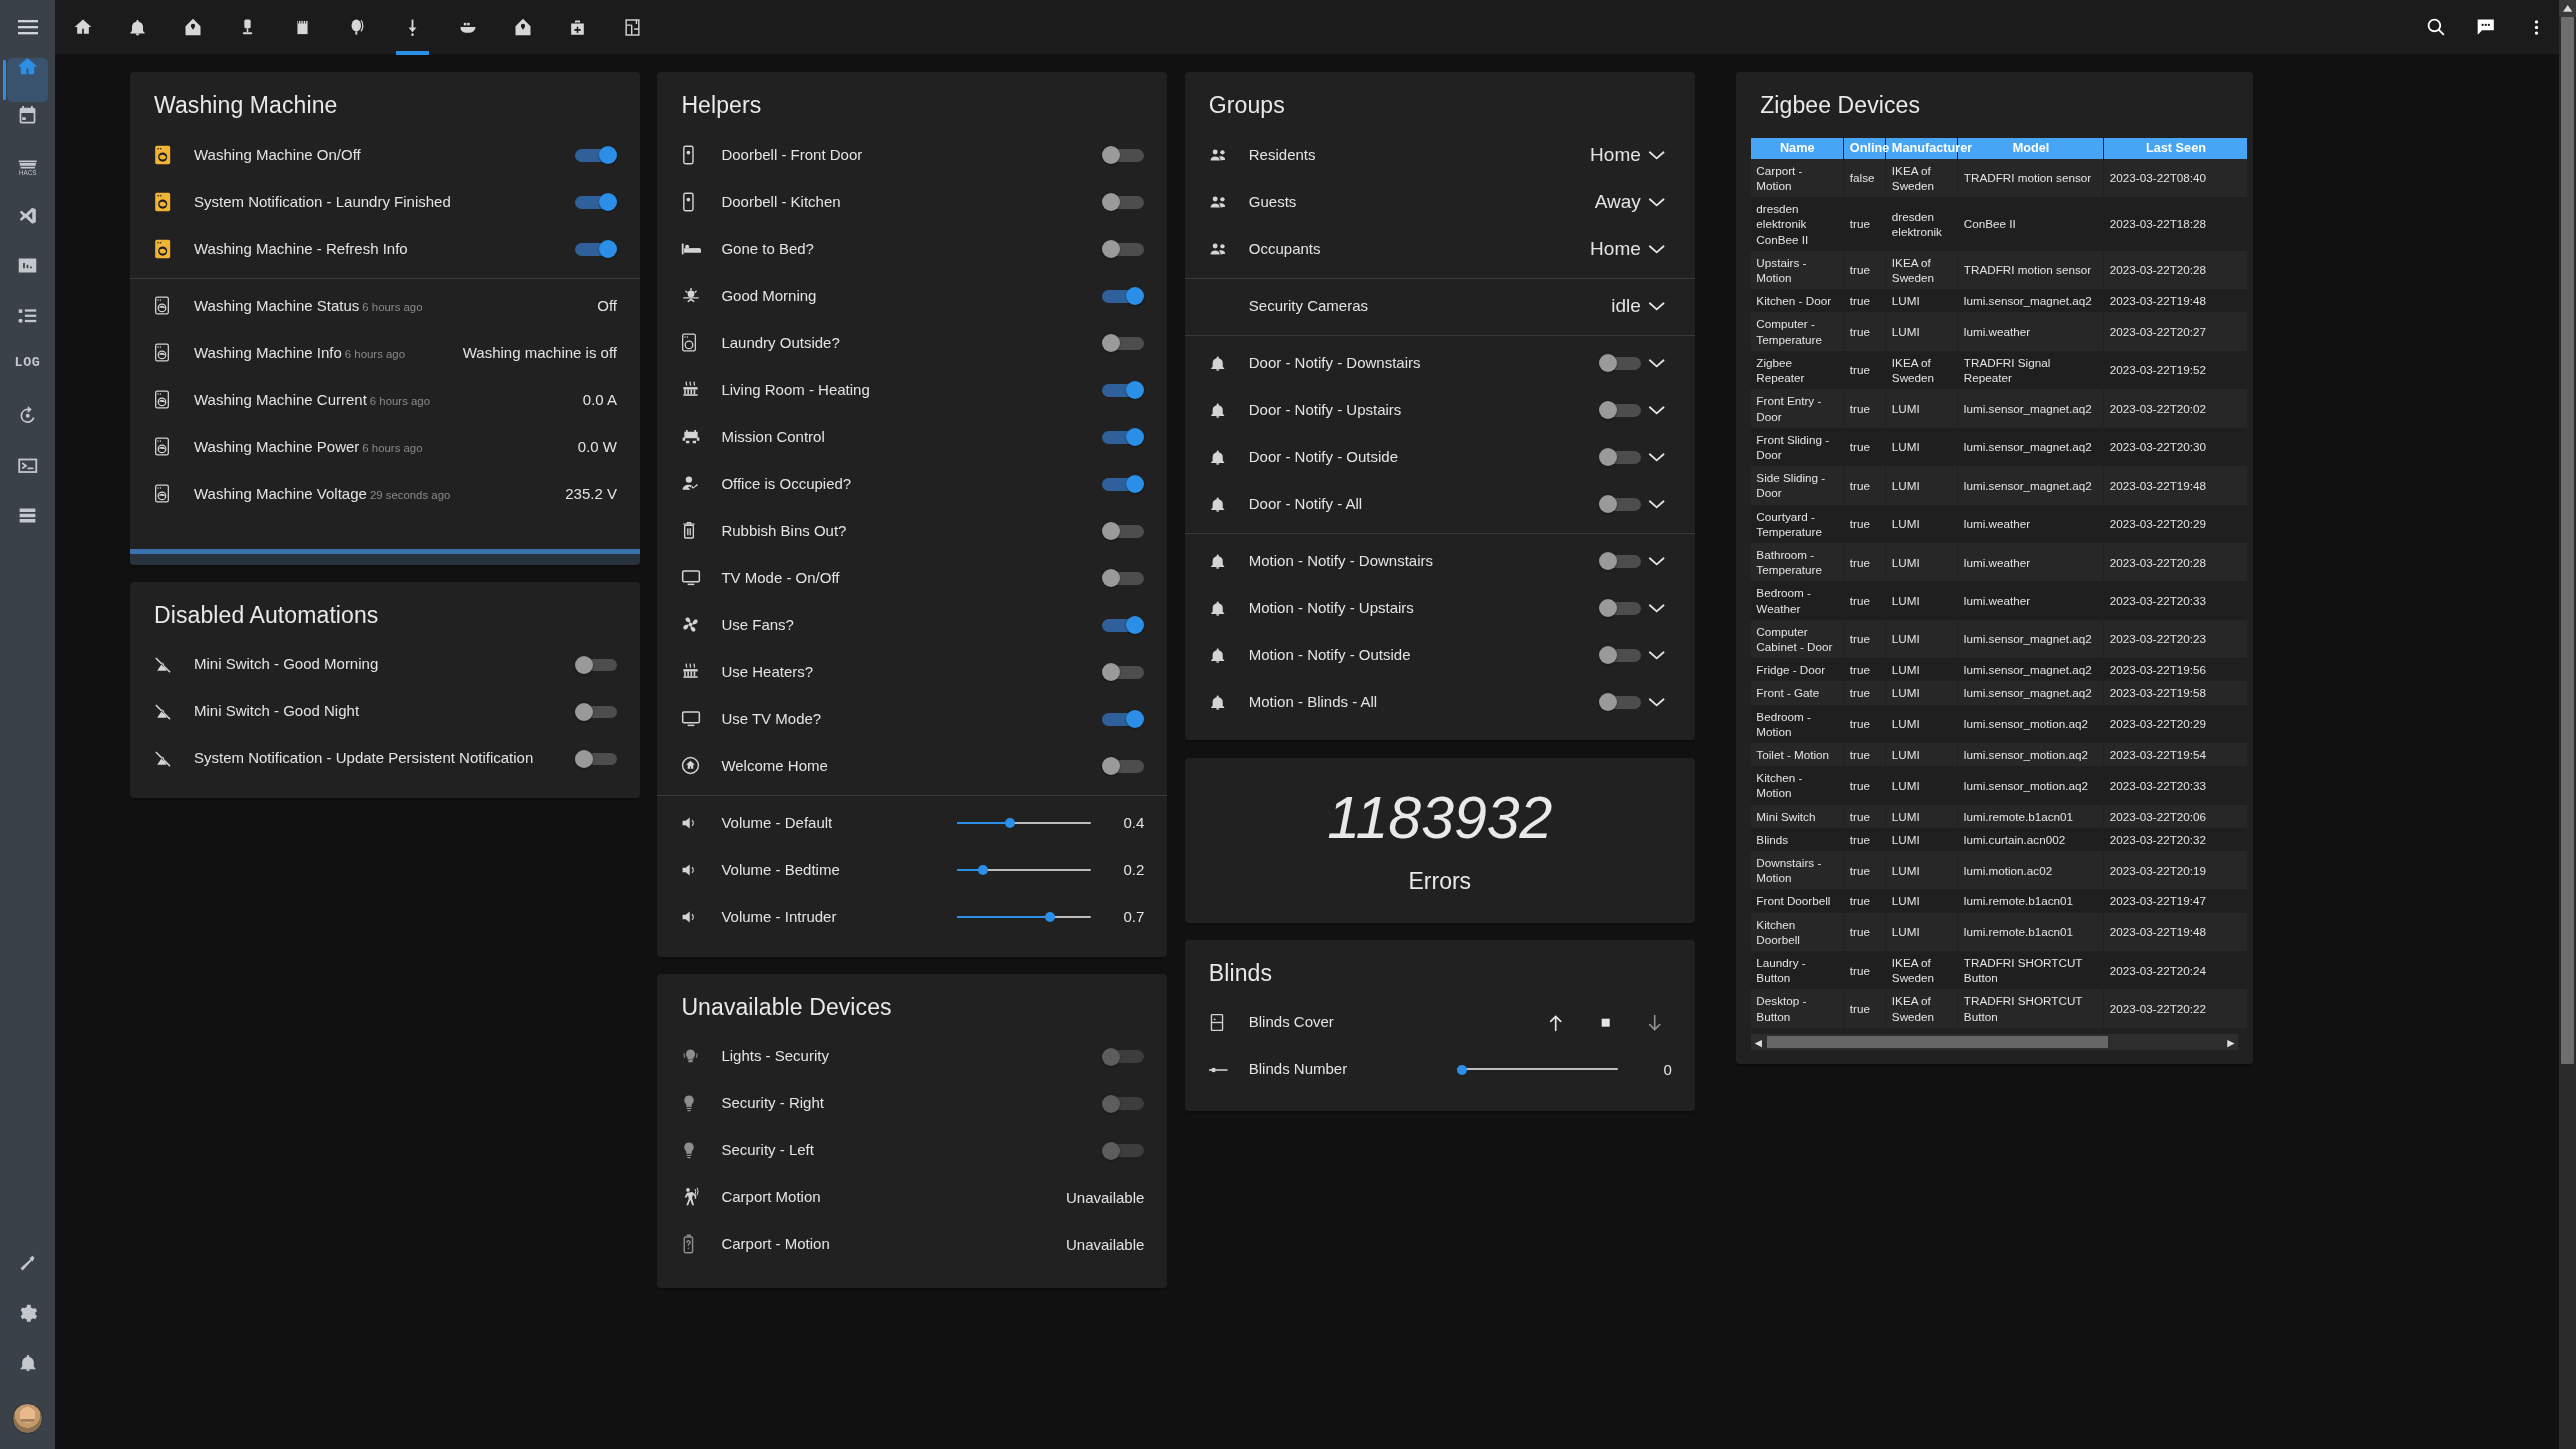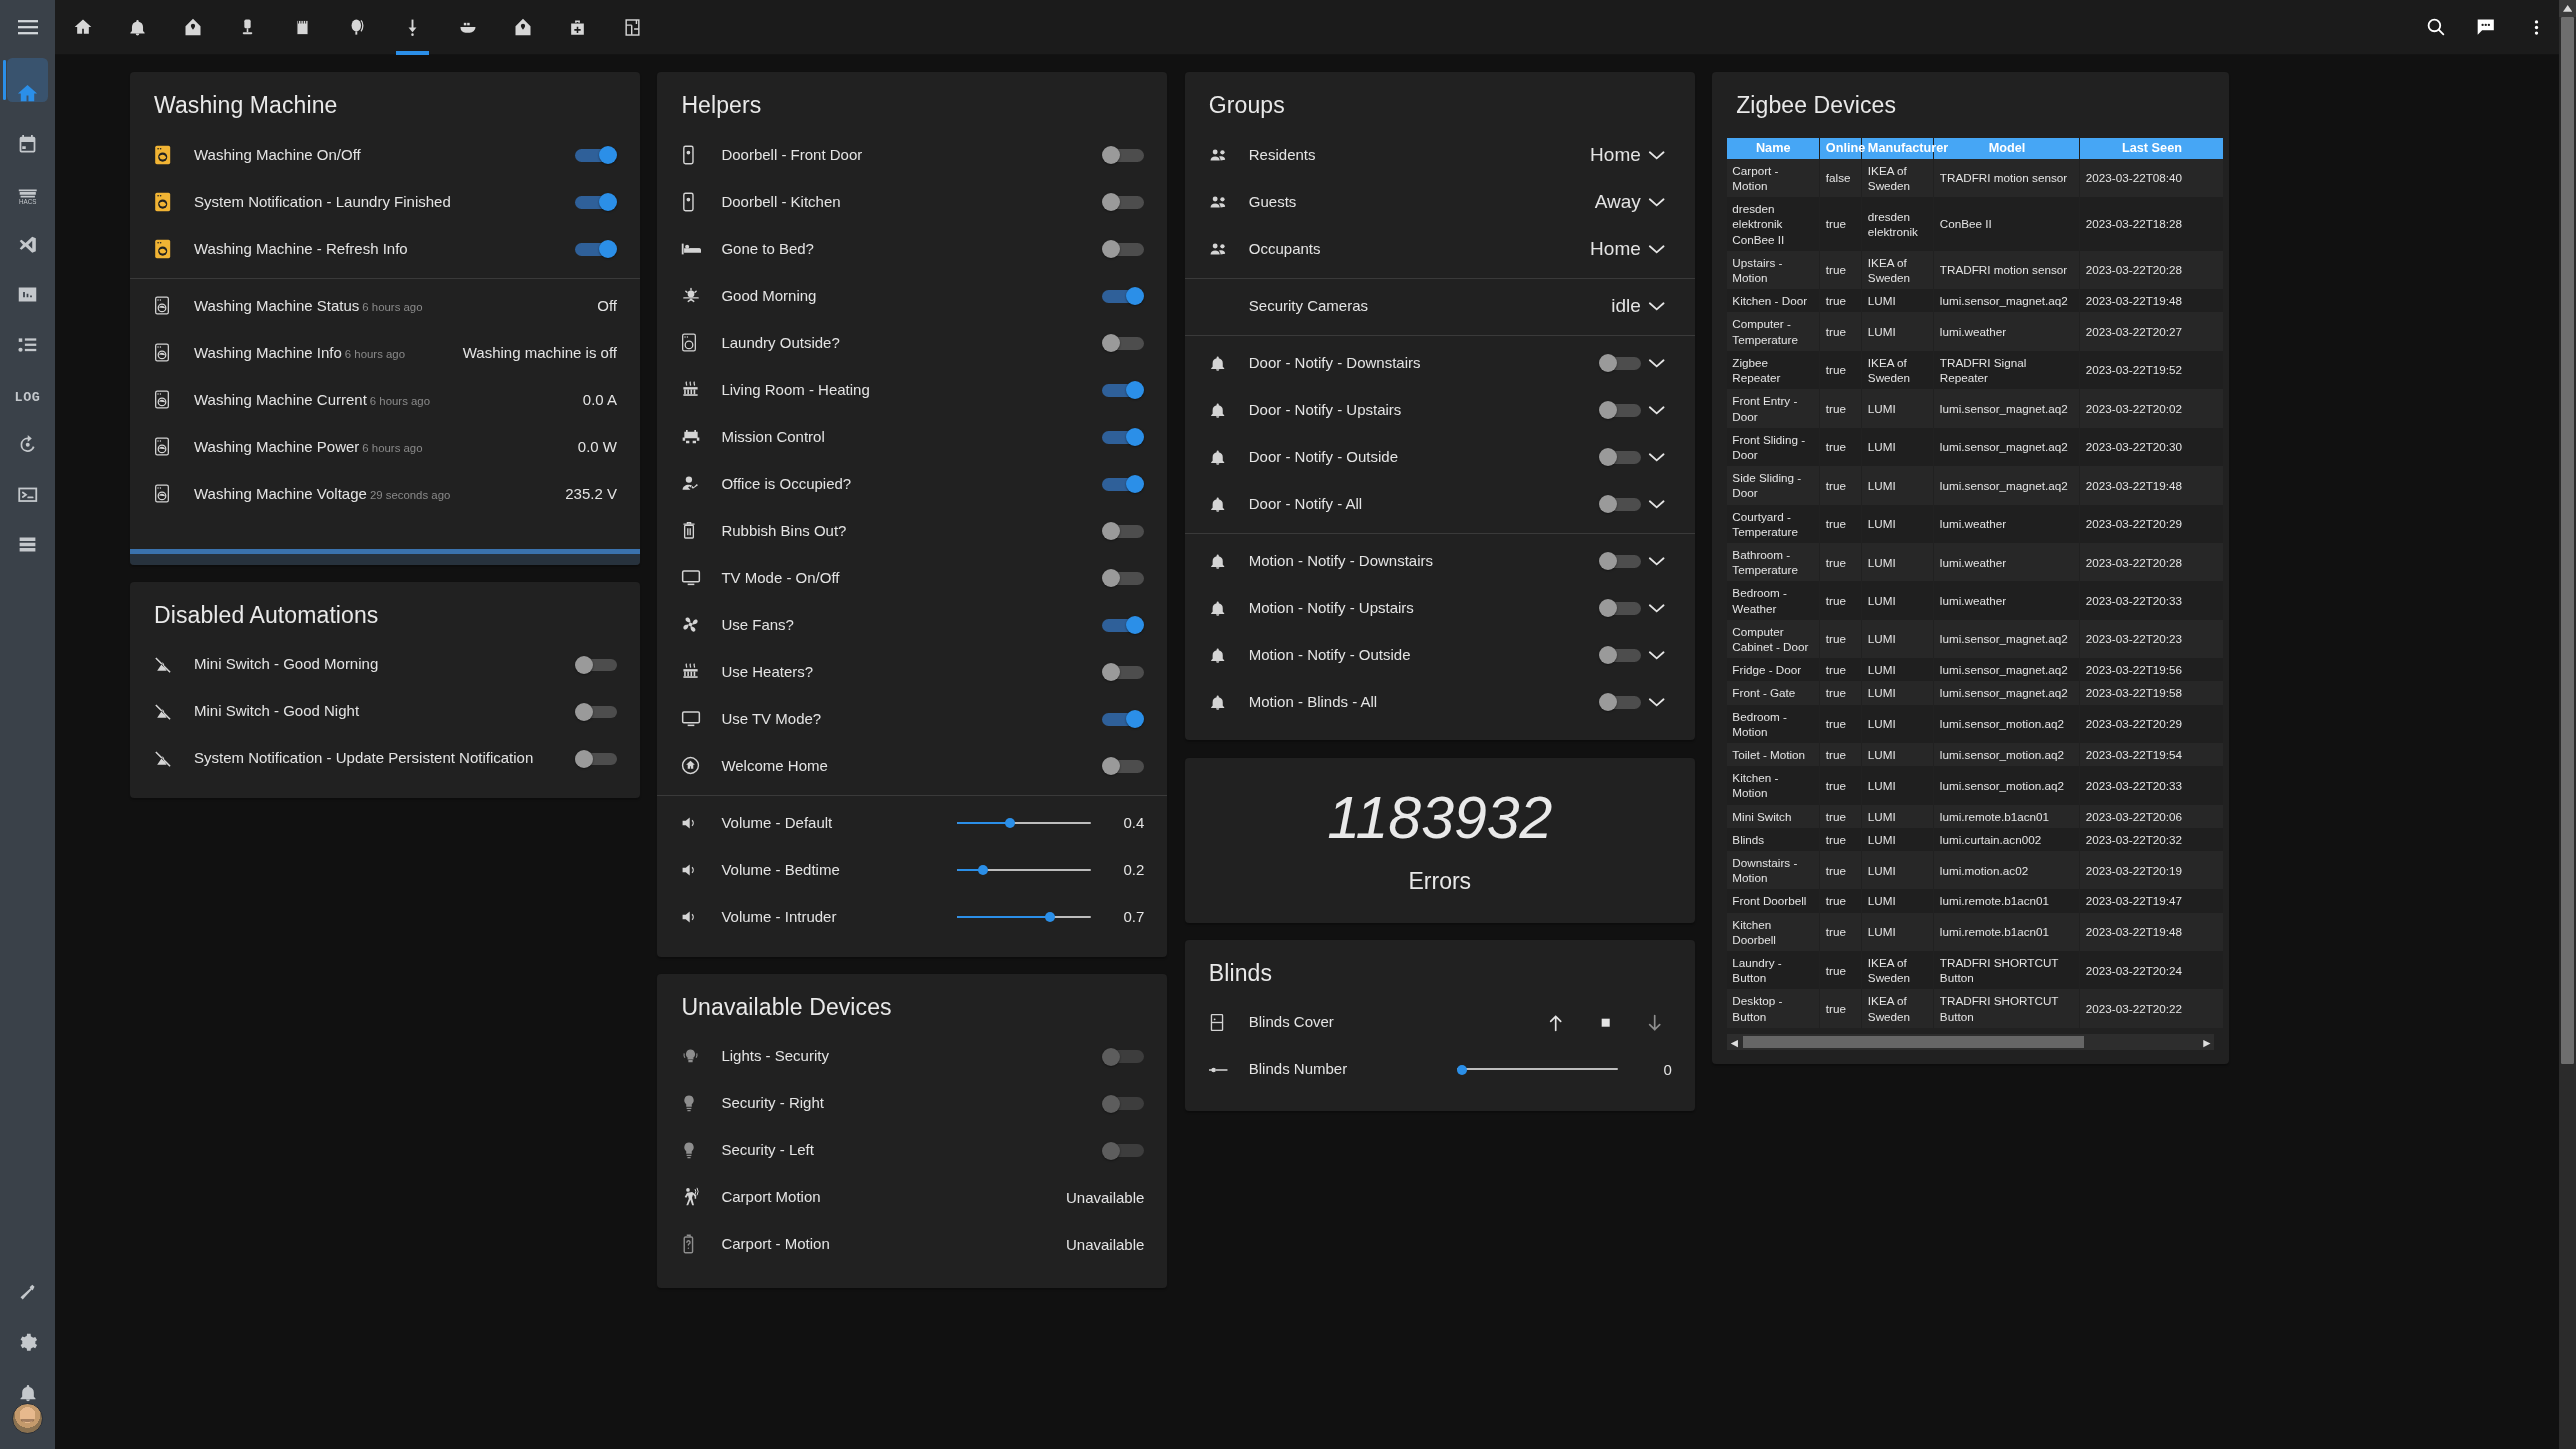--- a/index.html
+++ b/index.html
@@ -14,21 +14,21 @@
   #sidebar {
     position: absolute; left: 0; top: 0; width: 55px; height: 1449px;
     background: #3a4149;
     display: flex; flex-direction: column; align-items: center;
     z-index: 30;
   }
   #sidebar .hamburger {
     height: 55px; width: 55px; display: flex; align-items: center; justify-content: center;
   }
   .side-icon {
-    width: 55px; height: 50px; display: flex; align-items: flex-end; justify-content: center;
+    width: 55px; height: 50px; display: flex; align-items: flex-start; justify-content: center;
     position: relative; color: #c4c8cc;
   }
   .side-icon.active { color: #2b8fe8; }
   .side-icon.active::before {
     content: ""; position: absolute; left: 3.4px; top: 4.7px; bottom: 4.7px; width: 2.7px;
     background: #2b8fe8; border-radius: 1.3px;
   }
   .side-icon.active .hl {
     position: absolute; left: 7.4px; right: 7.4px; top: 2.7px; bottom: 2.7px;
     background: #39536e; border-radius: 5.4px; z-index: 0;
@@ -135,21 +135,21 @@
   .progressbar .pfill { position: absolute; left: 0; top: 0; height: 4.7px; width: 100%; background: #3a72ad; }
   
   .errors-card { text-align: center; padding: 31px 0 28px 0; }
   .errors-num { font-size: 59px; color: #e9e9e9; line-height: 1; font-weight: 300; font-style: italic; }
   .errors-label { font-size: 23px; color: #e9e9e9; margin-top: 20px; font-weight: 300; }
   
   .cover-btns { display: flex; align-items: center; gap: 29.5px; padding-right: 6.7px; }
   .cover-btns .cb { color: #e4e4e4; display: flex; align-items: center; justify-content: center; width: 20px; }
   .cover-btns .cb.dim { color: #8f8f8f; }
   
-  #zigbee-card { width: 517px; }
+  #zigbee-card { width: 517px; margin-left: 24px; }
   .tbl-wrap { margin: 6.7px 14.8px 0 14.8px; position: relative; }
   table.zig { border-collapse: collapse; width: 496px; table-layout: fixed; }
   table.zig th {
     background: #46a6f5; color: #fff; font-size: 12.7px; text-align: center;
     padding: 3.4px 5.4px; font-weight: bold; border-right: 1.3px solid #212121;
   }
   table.zig td {
     font-size: 11.7px; color: #e4e4e4; padding: 4px 5.4px; vertical-align: middle;
     border-right: 1.3px solid #212121; line-height: 1.3;
   }

